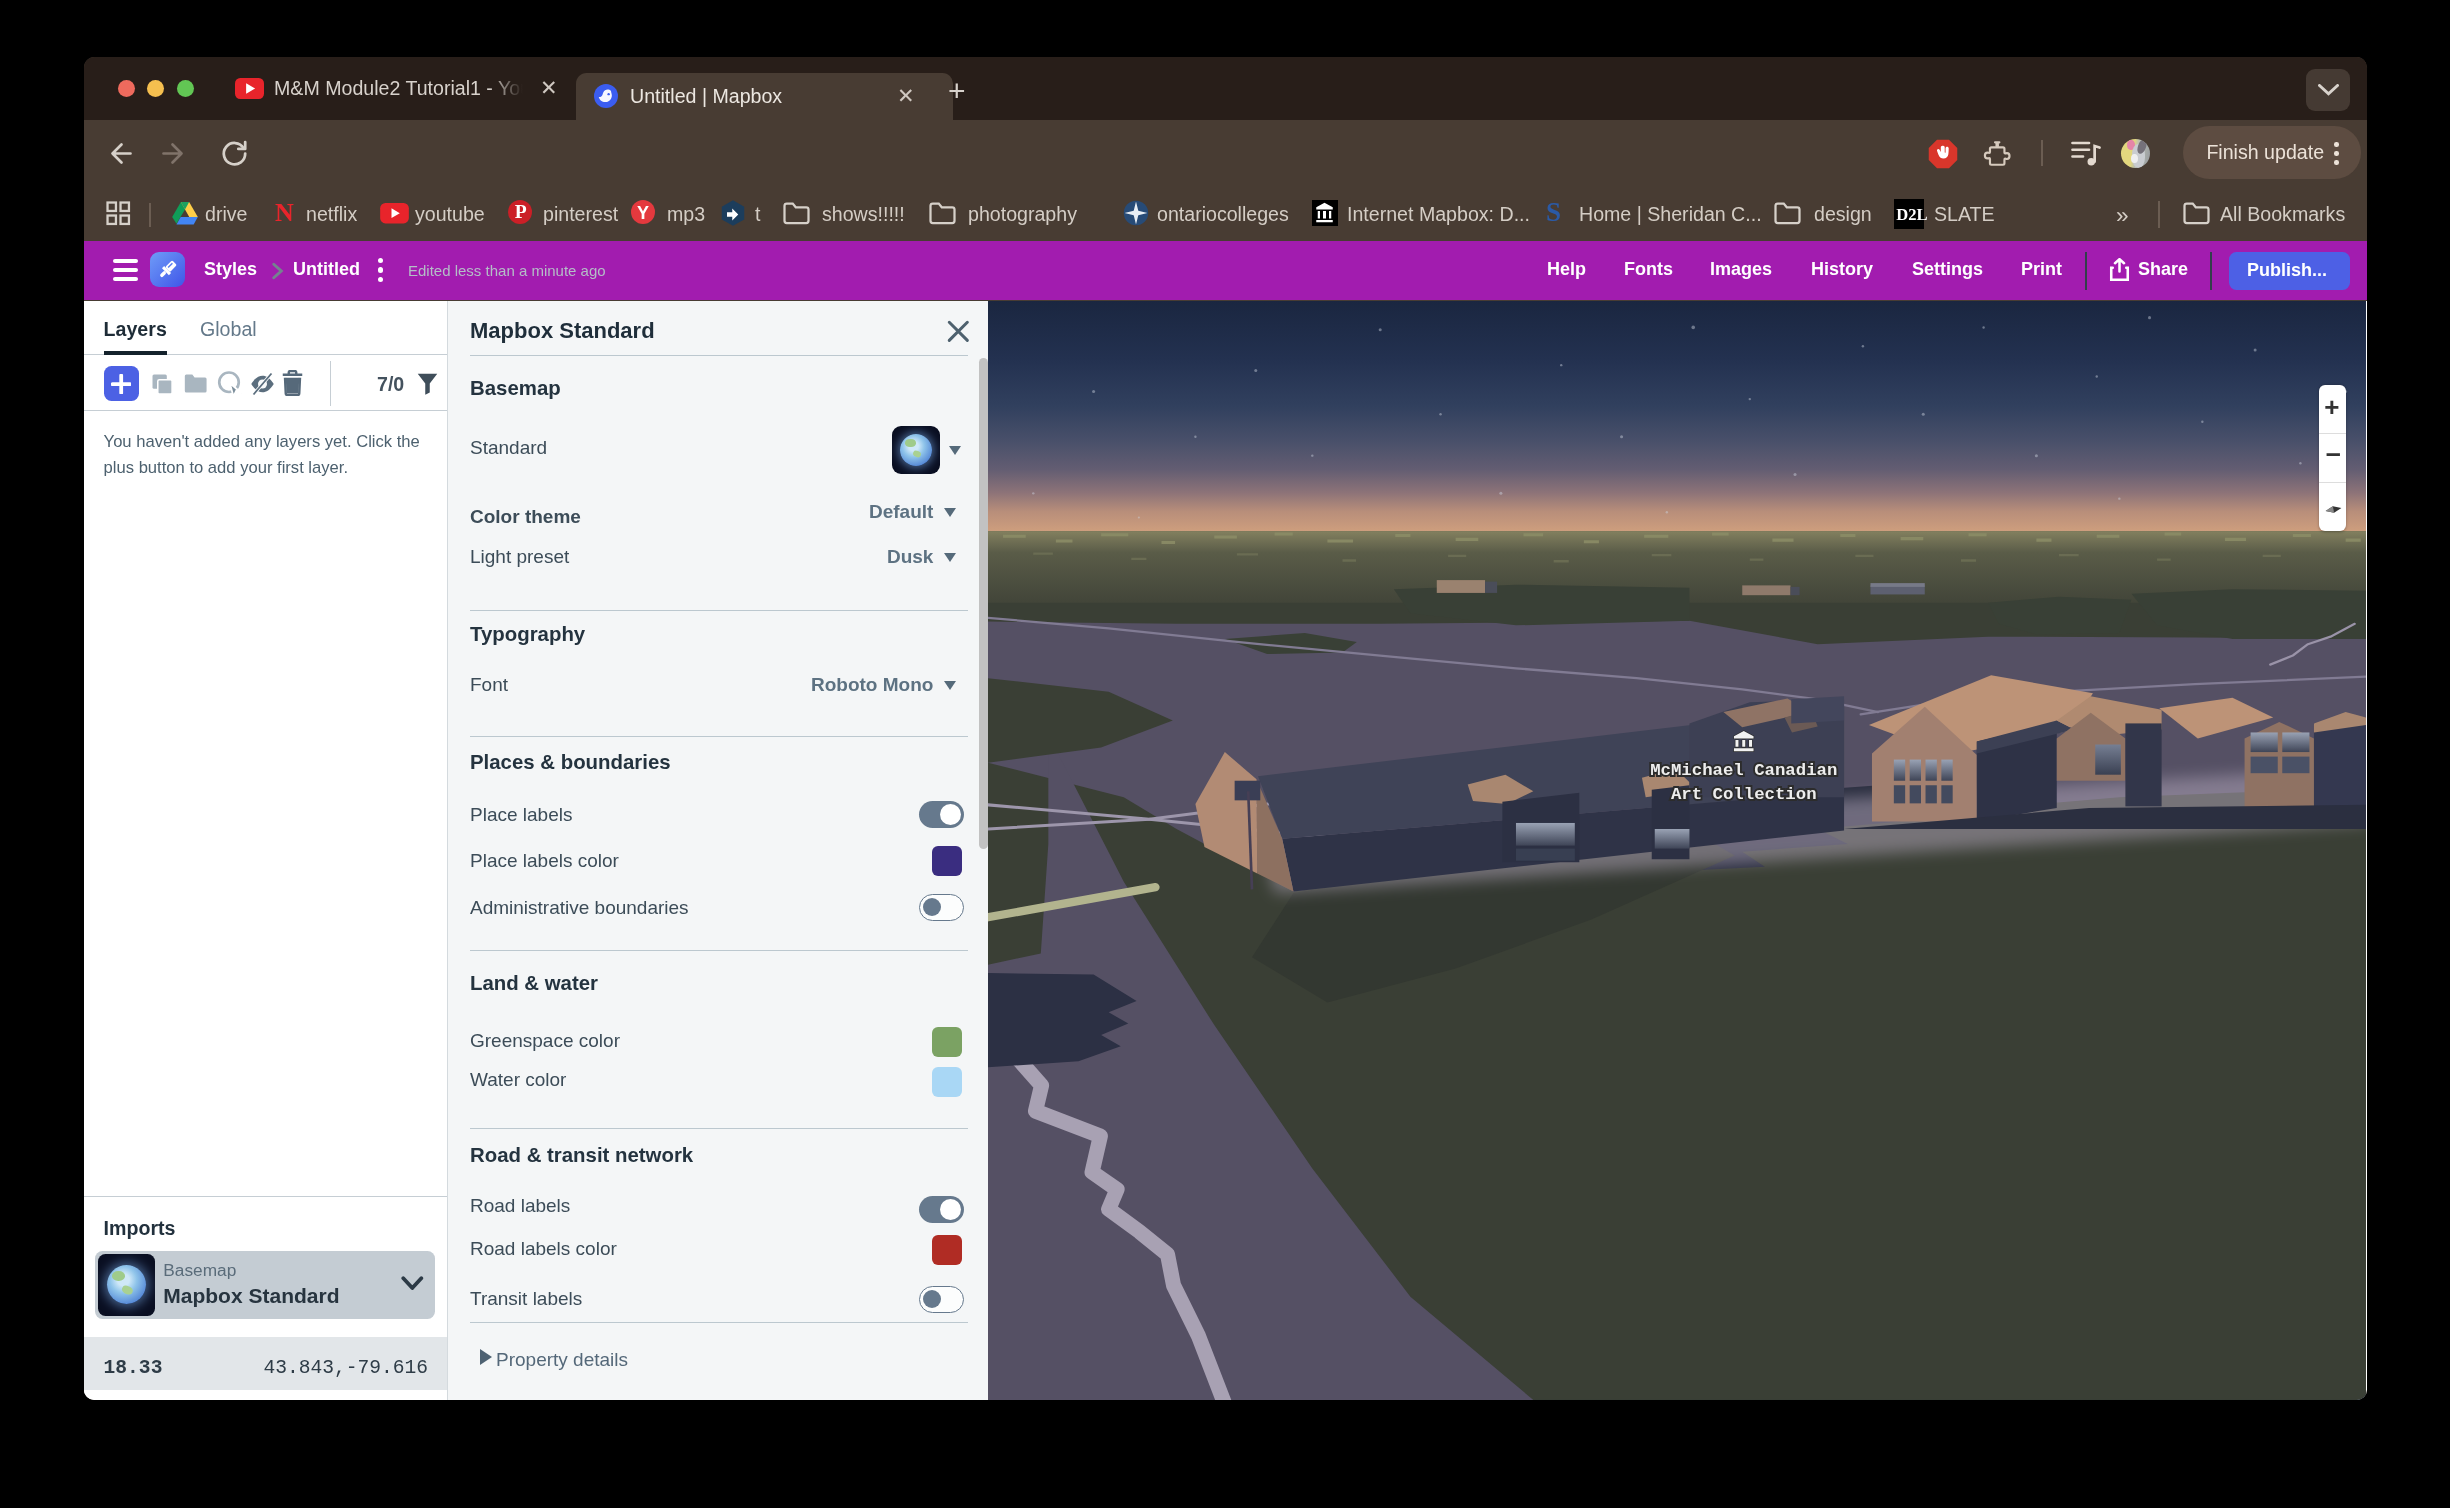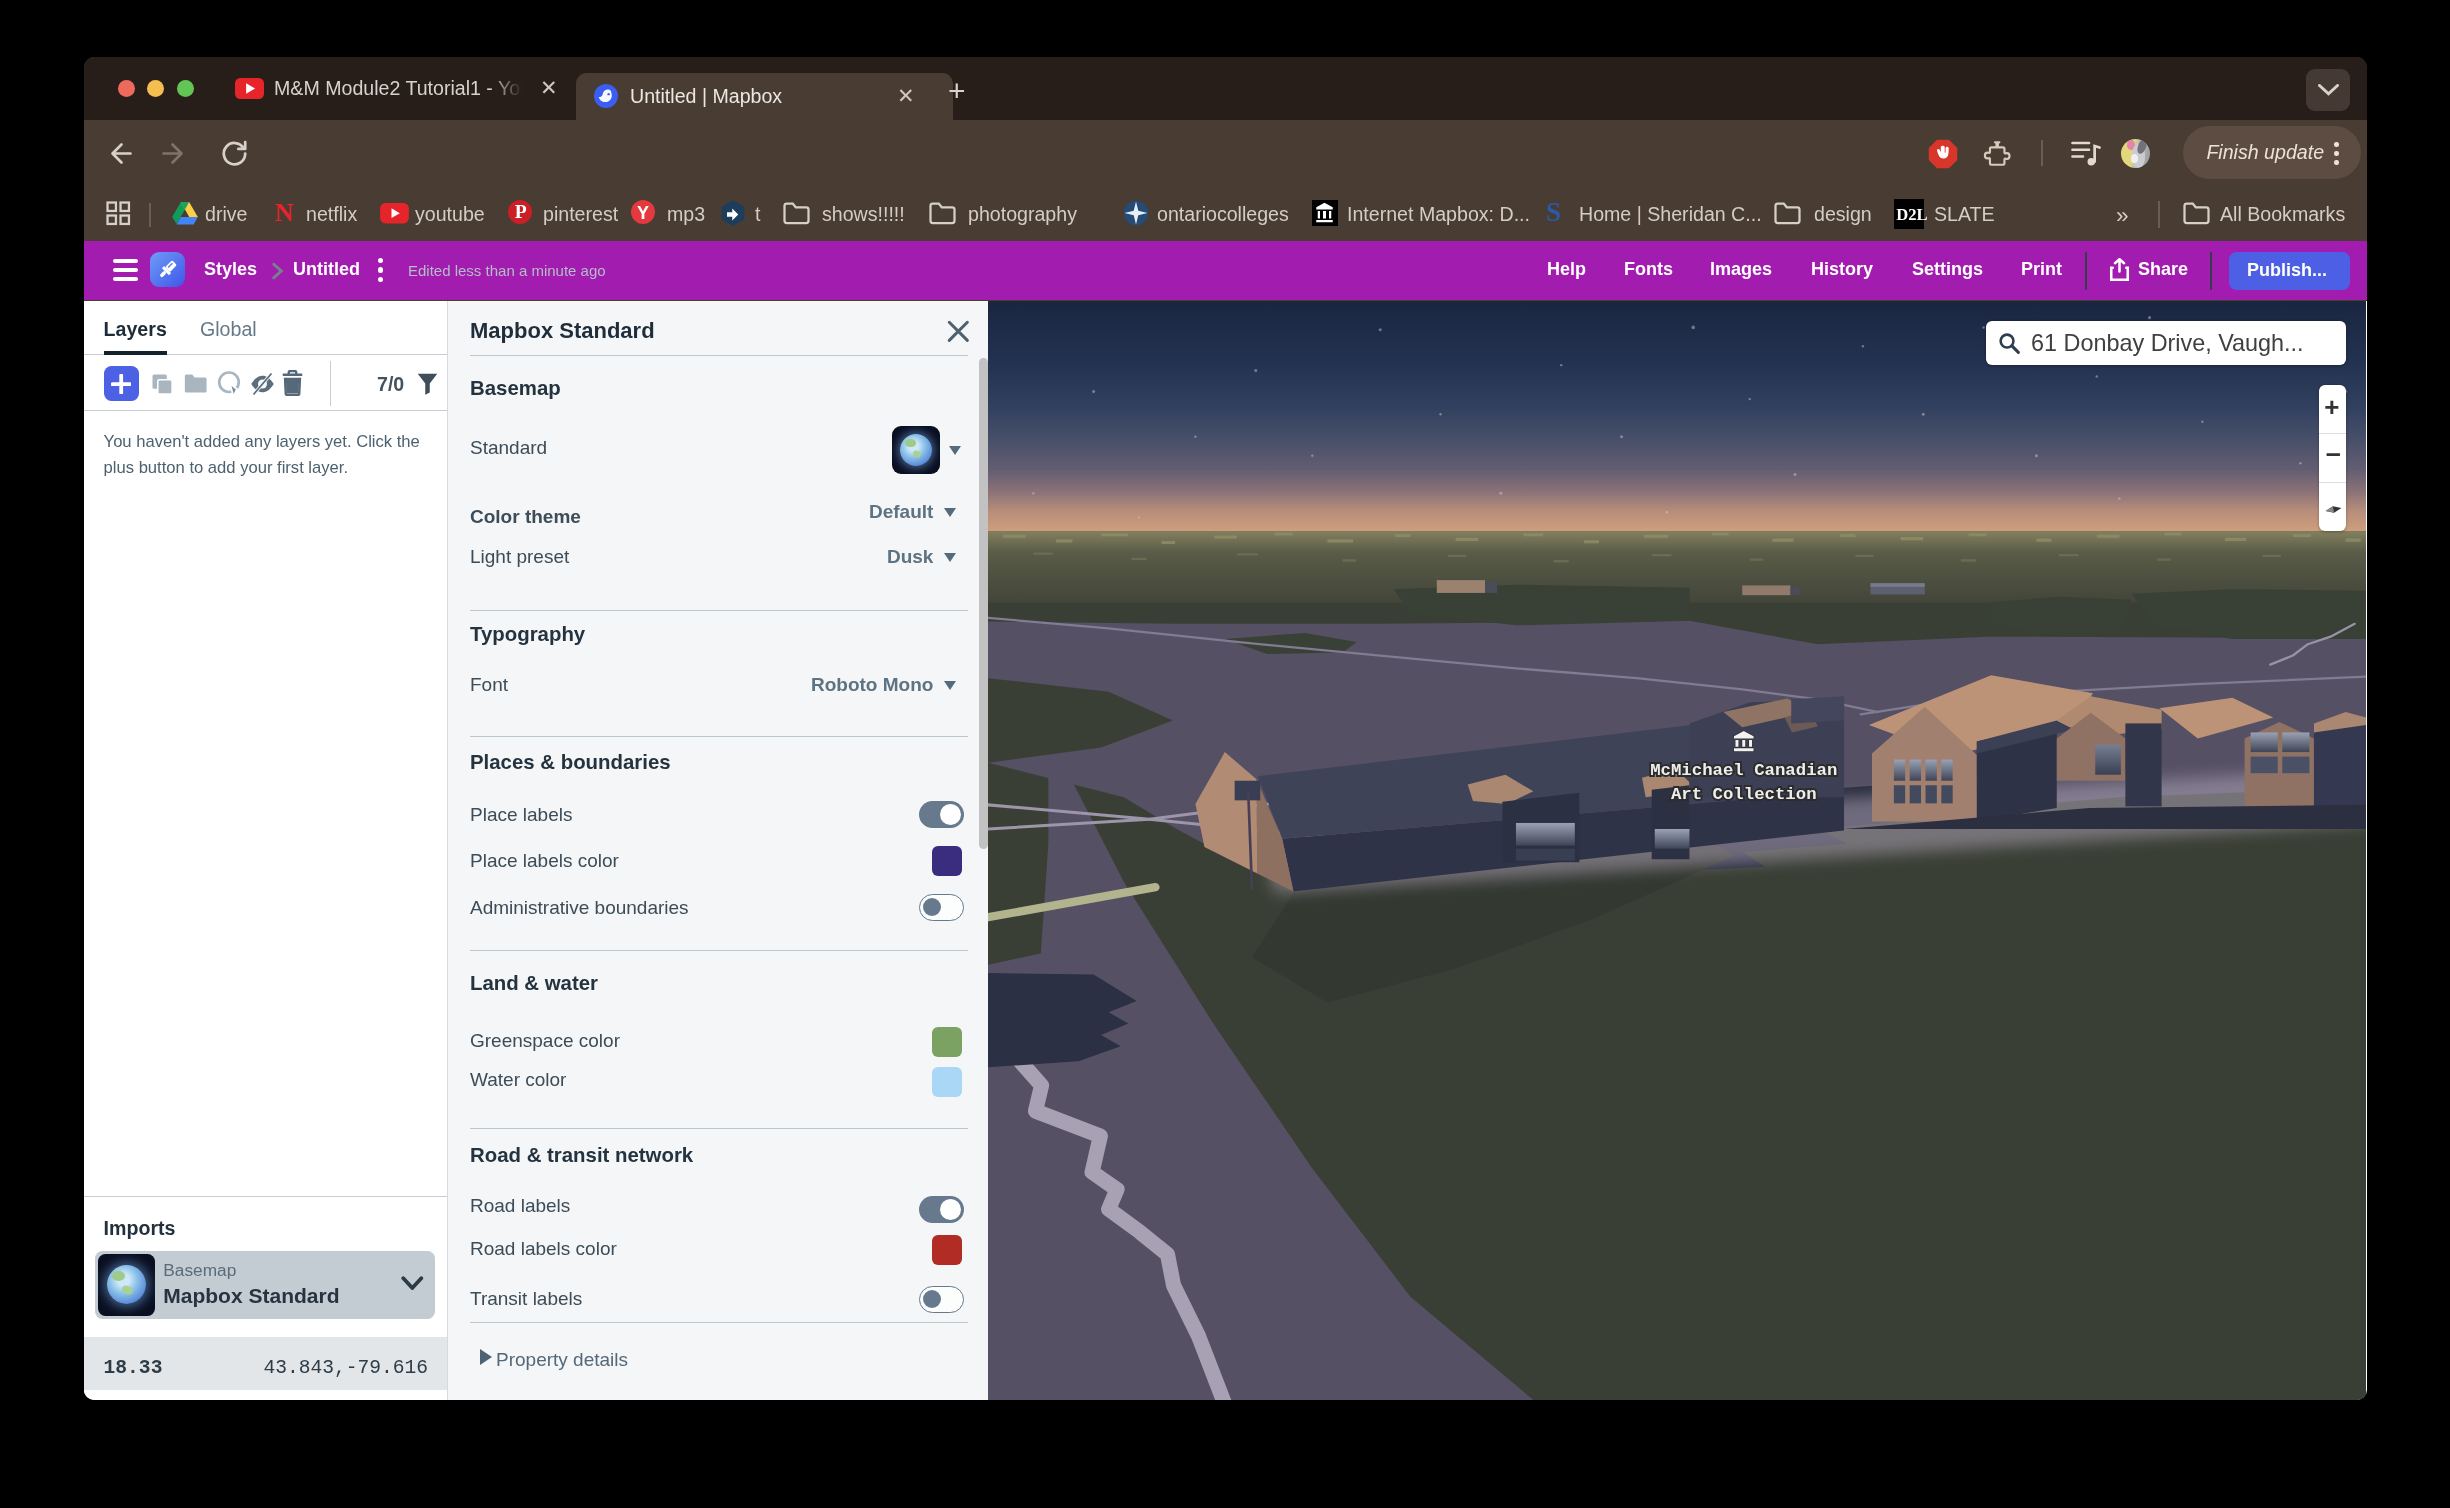--- a/index.html
+++ b/index.html
@@ -98,21 +98,21 @@
         <path d="M31.5 29 L31.5 8 L38 10" stroke="#e3d9cf" stroke-width="3.6" fill="none" stroke-linecap="round"></path>
       </svg>
 
     <div class="abs" style="left:2037px;top:19px;width:29px;height:29px;border-radius:50%;background:linear-gradient(100deg,#e3d77e 0 40%,#b9bfb4 55%,#96999e 100%);overflow:hidden;">
        <div class="abs" style="left:6px;top:0.8px;width:7.5px;height:10.6px;border-radius:50%;background:#e585a8;"></div>
        <div class="abs" style="left:11.3px;top:5.3px;width:13px;height:23.4px;border-radius:46%;background:#c9ccd1;"></div>
        <div class="abs" style="left:17.3px;top:0px;width:7.5px;height:15px;border-radius:50%;background:#75717a;transform:rotate(20deg);"></div>
        <div class="abs" style="left:9.8px;top:15px;width:6.8px;height:9px;border-radius:50%;background:#efeff1;"></div>
     </div>
 
-    <div class="abs" style="left:2099px;top:6px;width:178px;height:53px;border-radius:27px;background:#5d4c41;font-style:italic;">
+    <div class="abs" style="left:2099px;top:6px;width:178px;height:53px;border-radius:27px;background:#5d4c41;">
       <div class="abs" style="left:23.4px;top:15px;font-size:19.6px;color:#ece2d8;">Finish update</div>
       <div class="abs" style="left:151px;top:16px;width:4.5px;height:4.5px;border-radius:50%;background:#ece2d8;"></div>
       <div class="abs" style="left:151px;top:25px;width:4.5px;height:4.5px;border-radius:50%;background:#ece2d8;"></div>
       <div class="abs" style="left:151px;top:34px;width:4.5px;height:4.5px;border-radius:50%;background:#ece2d8;"></div>
     </div>
   </div>
   <div id="bookmarks">
     <svg class="bmico" style="left:22px;top:15px;" width="26" height="26" viewBox="0 0 34 34">
         <g stroke="#d6d0c9" stroke-width="3" fill="none">
           <rect x="2" y="2" width="11" height="11"></rect>
@@ -489,27 +489,20 @@
         <polygon points="1758,560 1800,545 1827,552 1827,562 1758,572" fill="#a98770"></polygon>
         <polygon points="1135,700 1460,672 1827,668 1827,700 1460,700" fill="#2b2f40"></polygon>
 
         <g>
           <path d="M989 577 L1002 570 L1015 577 L1015 580 L989 580 Z M991 582 h4 v9 h-4 Z M1000 582 h4 v9 h-4 Z M1009 582 h4 v9 h-4 Z M989 593 h26 v4 h-26 Z" fill="#f2f2f2" stroke="#2c2c2c" stroke-width="1.6" paint-order="stroke"></path>
           <text x="1002" y="629" text-anchor="middle" font-family="'Liberation Mono',monospace" font-size="23" font-weight="bold" fill="#ededed" stroke="#2c2c2c" stroke-width="5" paint-order="stroke">McMichael Canadian</text>
           <text x="1002" y="660" text-anchor="middle" font-family="'Liberation Mono',monospace" font-size="23" font-weight="bold" fill="#ededed" stroke="#2c2c2c" stroke-width="5" paint-order="stroke">Art Collection</text>
         </g>
       </svg>
       
-      <div class="abs" style="left:998px;top:19.6px;width:360px;height:44px;background:#fff;border-radius:6px;box-shadow:0 0.8px 3px rgba(0,0,0,0.3);">
-        <svg class="abs" style="left:12px;top:11.3px;" width="22.6" height="22.6" viewBox="0 0 30 30">
-            <circle cx="12" cy="12" r="8.5" stroke="#2e3e50" stroke-width="3.4" fill="none"></circle>
-            <path d="M18.5 18.5 L27 27" stroke="#2e3e50" stroke-width="4" stroke-linecap="round"></path>
-          </svg>
-        <div class="abs" style="left:45px;top:9px;font-size:23.4px;color:#404040;white-space:nowrap;">61 Donbay Drive, Vaugh...</div>
-      </div>
       
       <div class="abs" style="left:1331px;top:84px;width:27px;height:146px;background:#fff;border-radius:6px;box-shadow:0 0.8px 3px rgba(0,0,0,0.3);">
         <div class="abs" style="left:5.3px;top:6.8px;font-size:26px;font-weight:bold;color:#333;">+</div>
         <div class="abs" style="left:0;top:48px;width:27px;height:0.8px;background:#ddd;"></div>
         <div class="abs" style="left:6.8px;top:53px;font-size:27px;font-weight:bold;color:#333;">–</div>
         <div class="abs" style="left:0;top:97px;width:27px;height:0.8px;background:#ddd;"></div>
         <svg class="abs" style="left:4.5px;top:115px;" width="19" height="19" viewBox="0 0 25 25">
             <g transform="rotate(-100 12.5 12.5)">
               <path d="M12.5 2 L17 12.5 L12.5 23 L8 12.5 Z" fill="#333"></path>
               <path d="M12.5 2 L17 12.5 L8 12.5 Z" fill="#888"></path>

